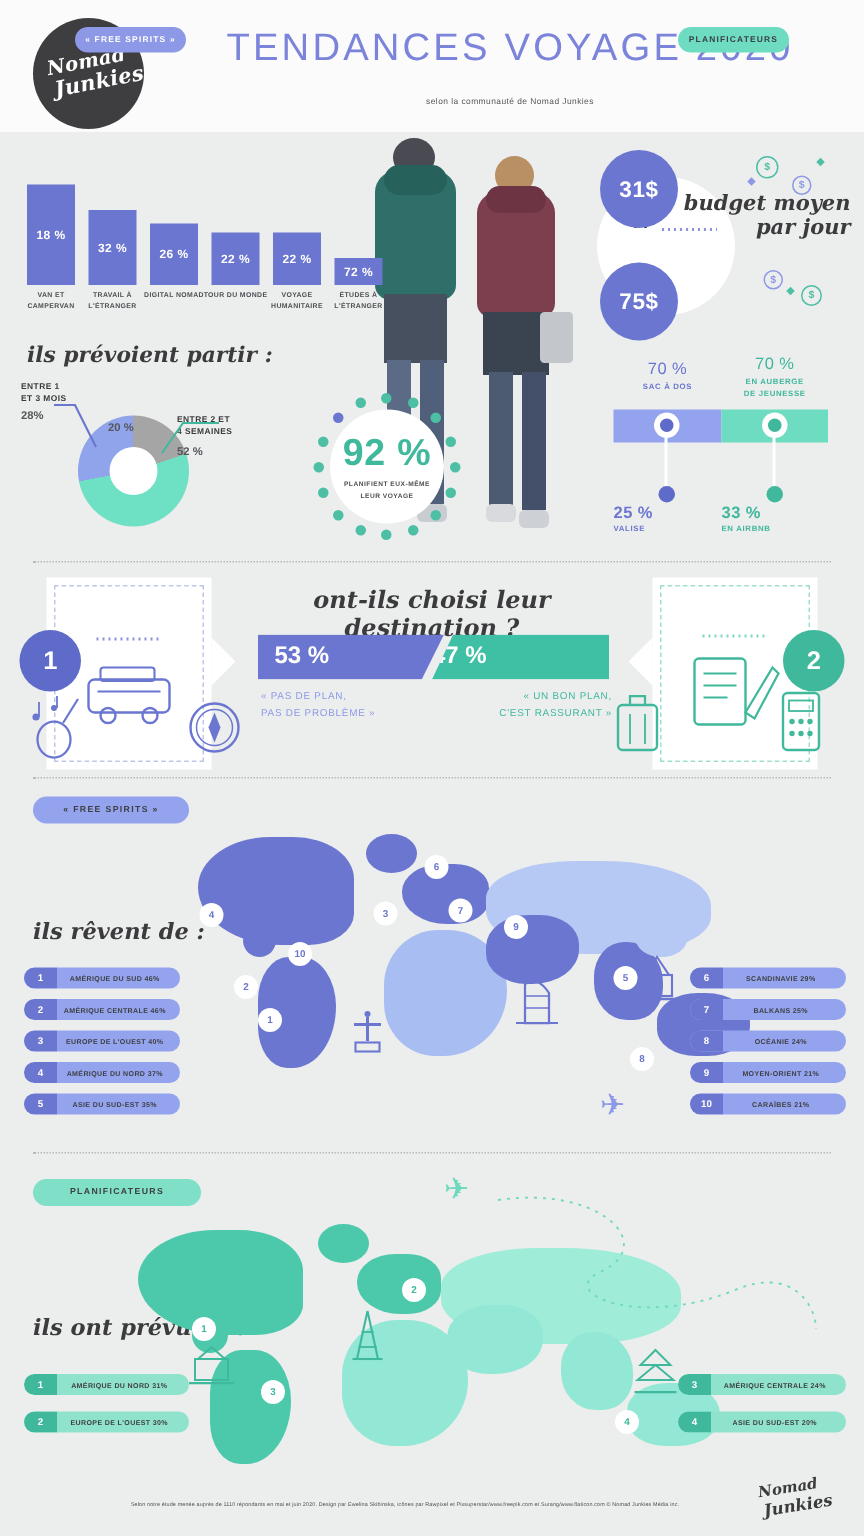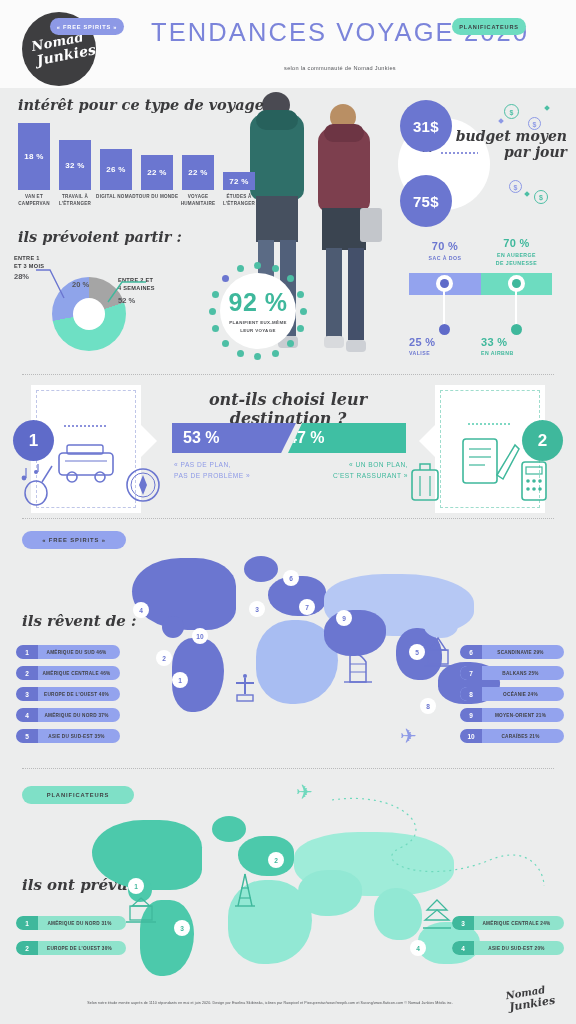--- a/index.html
+++ b/index.html
@@ -134,21 +134,21 @@
     color: #4e4f53; font-size: 4.4px; font-weight: bold; letter-spacing: .35px;
     text-align: center; line-height: 1.7; margin-top: 2px;
   }
   .dot-ring-dot { position: absolute; width: 7px; height: 7px; border-radius: 50%; background: #4dbfa5; }
 
   
   .acc-bar { position: absolute; top: 273px; height: 22px; }
   .acc-bar.left { left: 409px; width: 72px; background: #93a3ee; }
   .acc-bar.right { left: 481px; width: 71px; background: #6ddcc0; }
   .acc-top { position: absolute; text-align: center; }
-  .acc-top .pct { font-size: 11px; font-weight: bold; letter-spacing: .3px; }
+  .acc-top .pct { font-size: 11px; font-weight: normal; letter-spacing: .3px; }
   .acc-top .lab { font-size: 5.2px; font-weight: bold; letter-spacing: .45px; line-height: 1.6; margin-top: 2px; }
   .acc-knob {
     position: absolute; width: 17px; height: 17px; border-radius: 50%;
     background: #fff; display: flex; align-items: center; justify-content: center;
   }
   .acc-knob i { width: 9px; height: 9px; border-radius: 50%; display: block; }
   .acc-stem { position: absolute; width: 2.4px; background: #fff; }
   .acc-end { position: absolute; width: 11px; height: 11px; border-radius: 50%; }
   .acc-bot { position: absolute; text-align: left; }
   .acc-bot .pct { font-size: 11px; font-weight: bold; letter-spacing: .3px; }
@@ -290,21 +290,20 @@
       <div class="pack" style="left:16px;top:20px;width:40px;height:18px;background:#6d3544;border-radius:12px;"></div>
       <div style="position:absolute;left:14px;top:104px;width:44px;height:42px;background:#3a4450;"></div>
       <div style="position:absolute;left:52px;top:104px;width:22px;height:34px;background:#c3c6cb;border-radius:3px;"></div>
       <div class="legs" style="left:18px;top:144px;width:16px;height:92px;background:#4d5b72;"></div>
       <div class="legs" style="left:40px;top:144px;width:16px;height:92px;background:#44506a;"></div>
       <div style="position:absolute;left:16px;top:232px;width:20px;height:12px;background:#d8dadd;border-radius:4px;"></div>
       <div style="position:absolute;left:38px;top:236px;width:20px;height:12px;background:#cdd0d5;border-radius:4px;"></div>
     </div>
   </div>
 
-  <div class="script" style="position:absolute;left:18px;top:96px;font-size:14.5px;">intérêt pour ce type de voyage</div>
 
   <div class="bars">
     <div class="bar-col" style="left:0px;">
       <div class="bar-rect" style="height:67px;">
         <span class="bar-val">18 %</span>
       </div>
       <div class="bar-lab">VAN ET CAMPERVAN</div>
     </div>
     <div class="bar-col" style="left:41px;">
       <div class="bar-rect" style="height:50px;">

